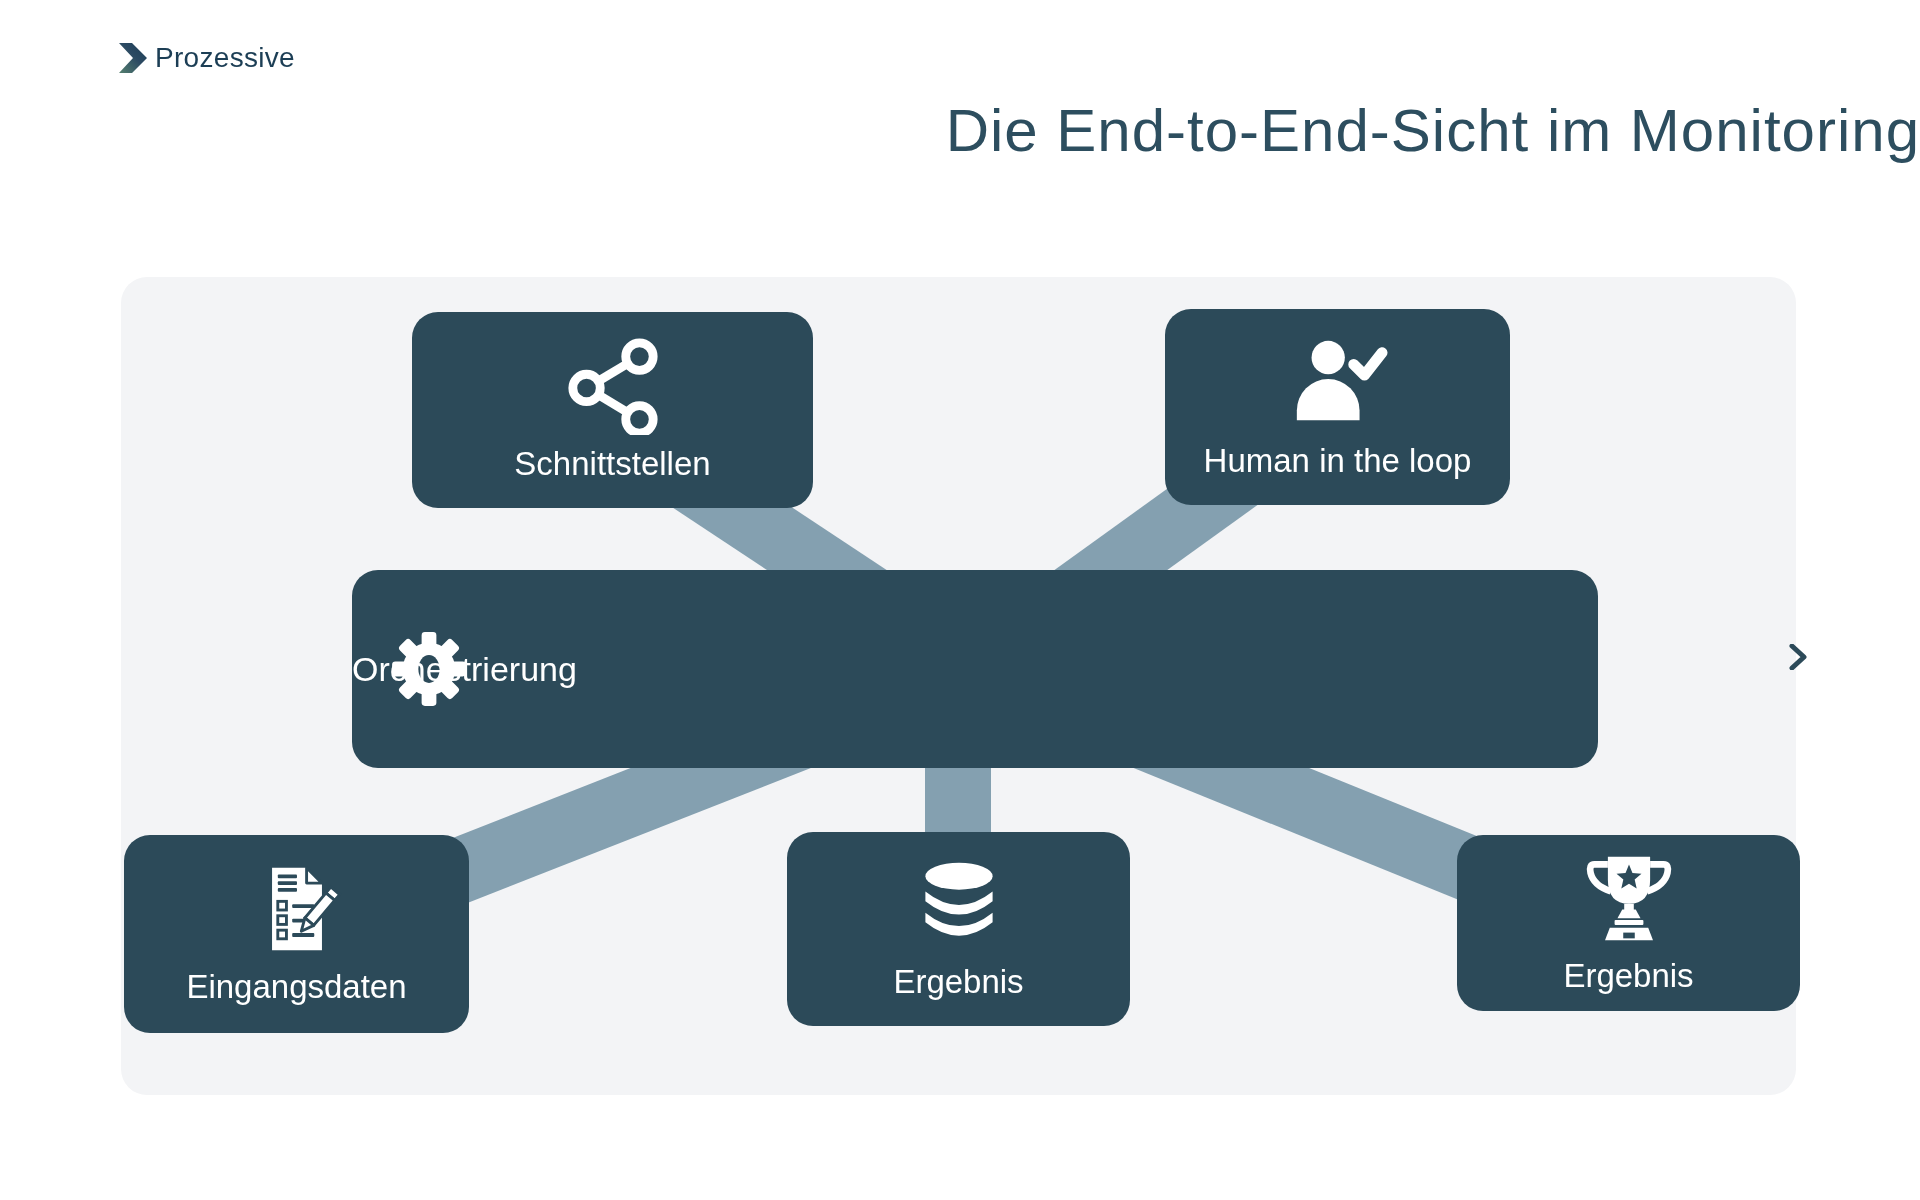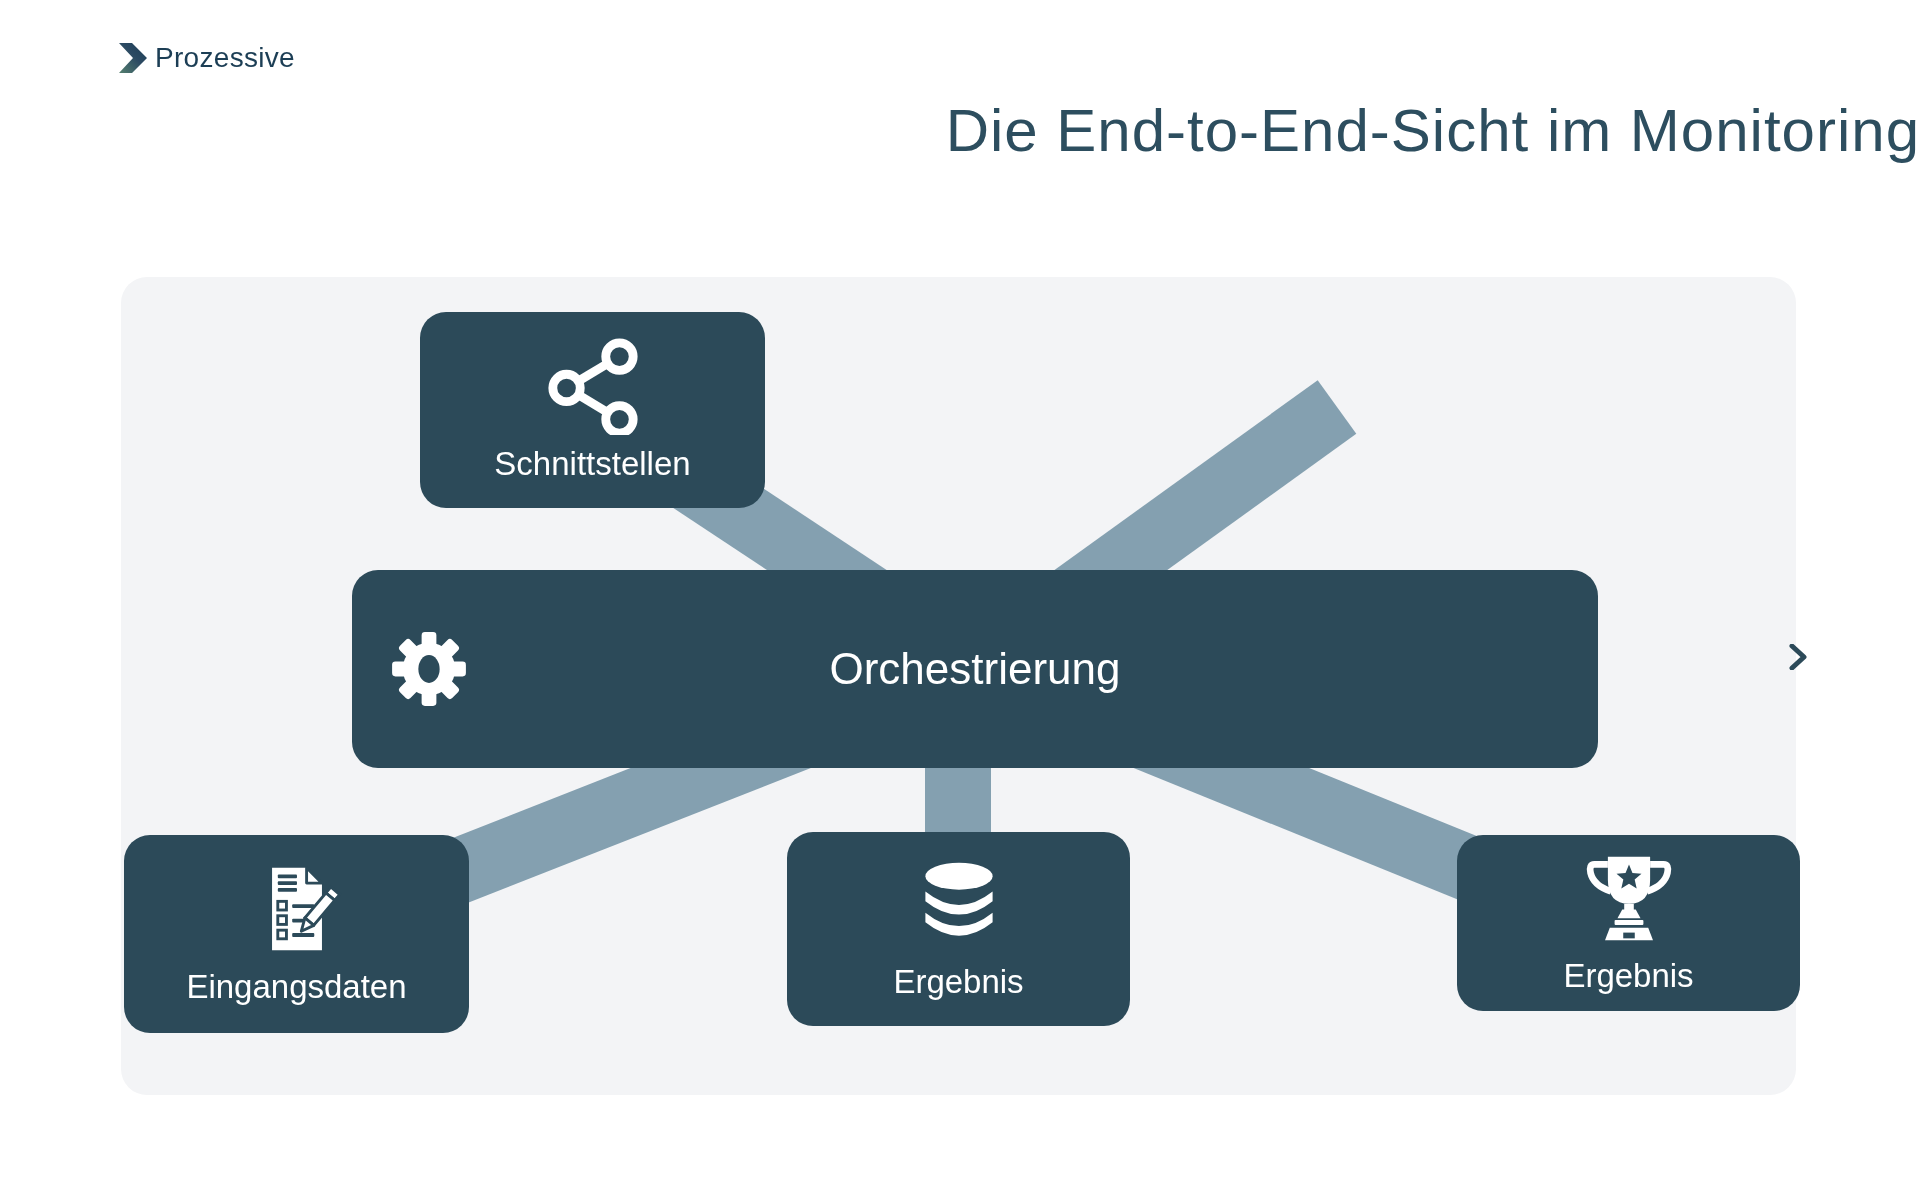--- a/index.html
+++ b/index.html
@@ -79,42 +79,42 @@
     justify-content: center;
     gap: 10px;
     z-index: 3;
   }
   .node .label {
     font-size: 33px;
     font-weight: 400;
     color: #ffffff;
     white-space: nowrap;
   }
-  .node-schnittstellen { left: 412px; top: 312px; width: 345px; height: 196px; margin-left: 8px; }
+  .node-schnittstellen { left: 412px; top: 312px; width: 401px; height: 196px; }
   .node-human          { left: 1165px; top: 309px; width: 345px; height: 196px; }
   .node-eingangsdaten  { left: 124px; top: 835px; width: 345px; height: 198px; }
   .node-systeme        { left: 787px; top: 832px; width: 343px; height: 194px; }
   .node-ergebnis       { left: 1457px; top: 835px; width: 343px; height: 176px; }
 
   .node-bar {
     left: 352px; top: 570px; width: 1246px; height: 198px;
     flex-direction: row;
   }
   .node-bar .bar-icon {
     position: absolute;
     left: 36px;
     top: 50%;
     transform: translateY(-50%);
   }
   .node-bar .label {
     position: absolute;
     left: 0;
     width: 100%;
-    text-align: center;
-    font-size: 44px;
+    text-align: left;
+    font-size: 34px;
   }
 
   .icon-wrap { line-height: 0; }
 
   
   .next-arrow {
     position: absolute;
     left: 1789px;
     top: 644px;
     z-index: 4;
@@ -165,20 +165,30 @@
         <circle cx="23" cy="52" r="14"></circle>
         <circle cx="77" cy="20" r="14"></circle>
         <circle cx="77" cy="84" r="14"></circle>
         <line x1="35" y1="45" x2="65" y2="27"></line>
         <line x1="35" y1="59" x2="65" y2="77"></line>
       </svg>
     </span>
     <span class="label">Schnittstellen</span>
   </div>
 
+  <div class="node node-human">
+    <span class="icon-wrap">
+      <svg width="100" height="98" viewBox="0 0 100 100">
+        <circle cx="40" cy="24" r="17" fill="#ffffff"></circle>
+        <path d="M8 88 L8 78 A32 32 0 0 1 72 78 L72 88 Z" fill="#ffffff"></path>
+        <path d="M66 31 L77 42 L95 19" stroke="#ffffff" stroke-width="11" fill="none" stroke-linecap="round" stroke-linejoin="round"></path>
+      </svg>
+    </span>
+    <span class="label">Human in the loop</span>
+  </div>
 
   <div class="node node-bar">
     <span class="icon-wrap bar-icon">
       <svg width="82" height="82" viewBox="0 0 100 100">
         <g fill="#ffffff">
           <circle cx="50" cy="50" r="32"></circle>
           <rect x="41" y="5" width="18" height="20" rx="4"></rect>
           <rect x="41" y="75" width="18" height="20" rx="4"></rect>
           <rect x="5" y="41" width="20" height="18" rx="4"></rect>
           <rect x="75" y="41" width="20" height="18" rx="4"></rect>

